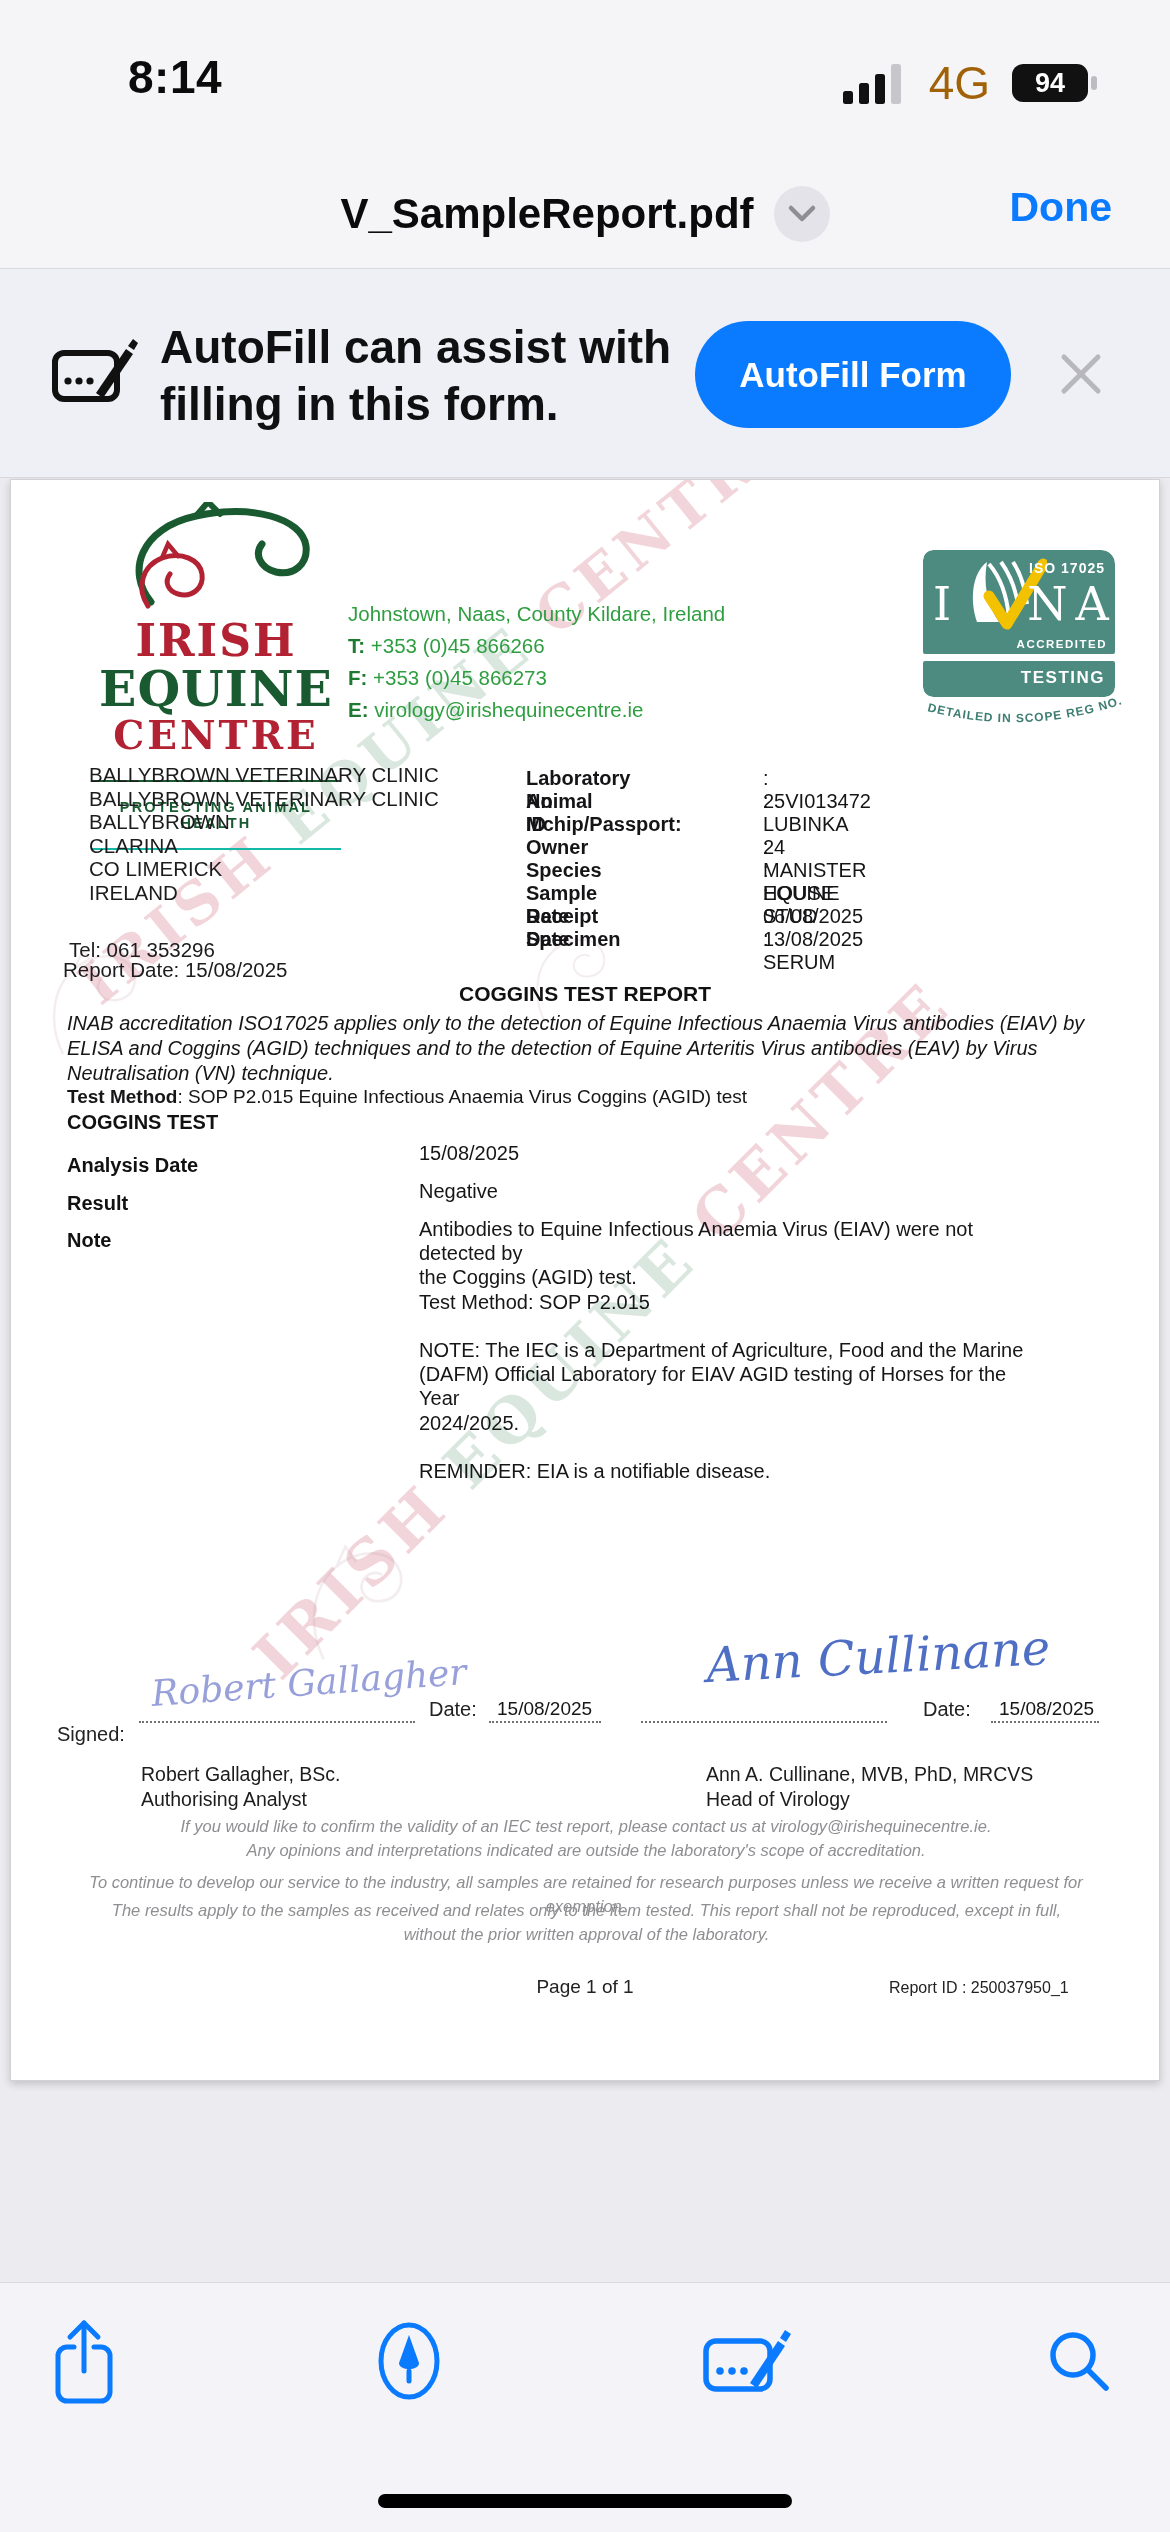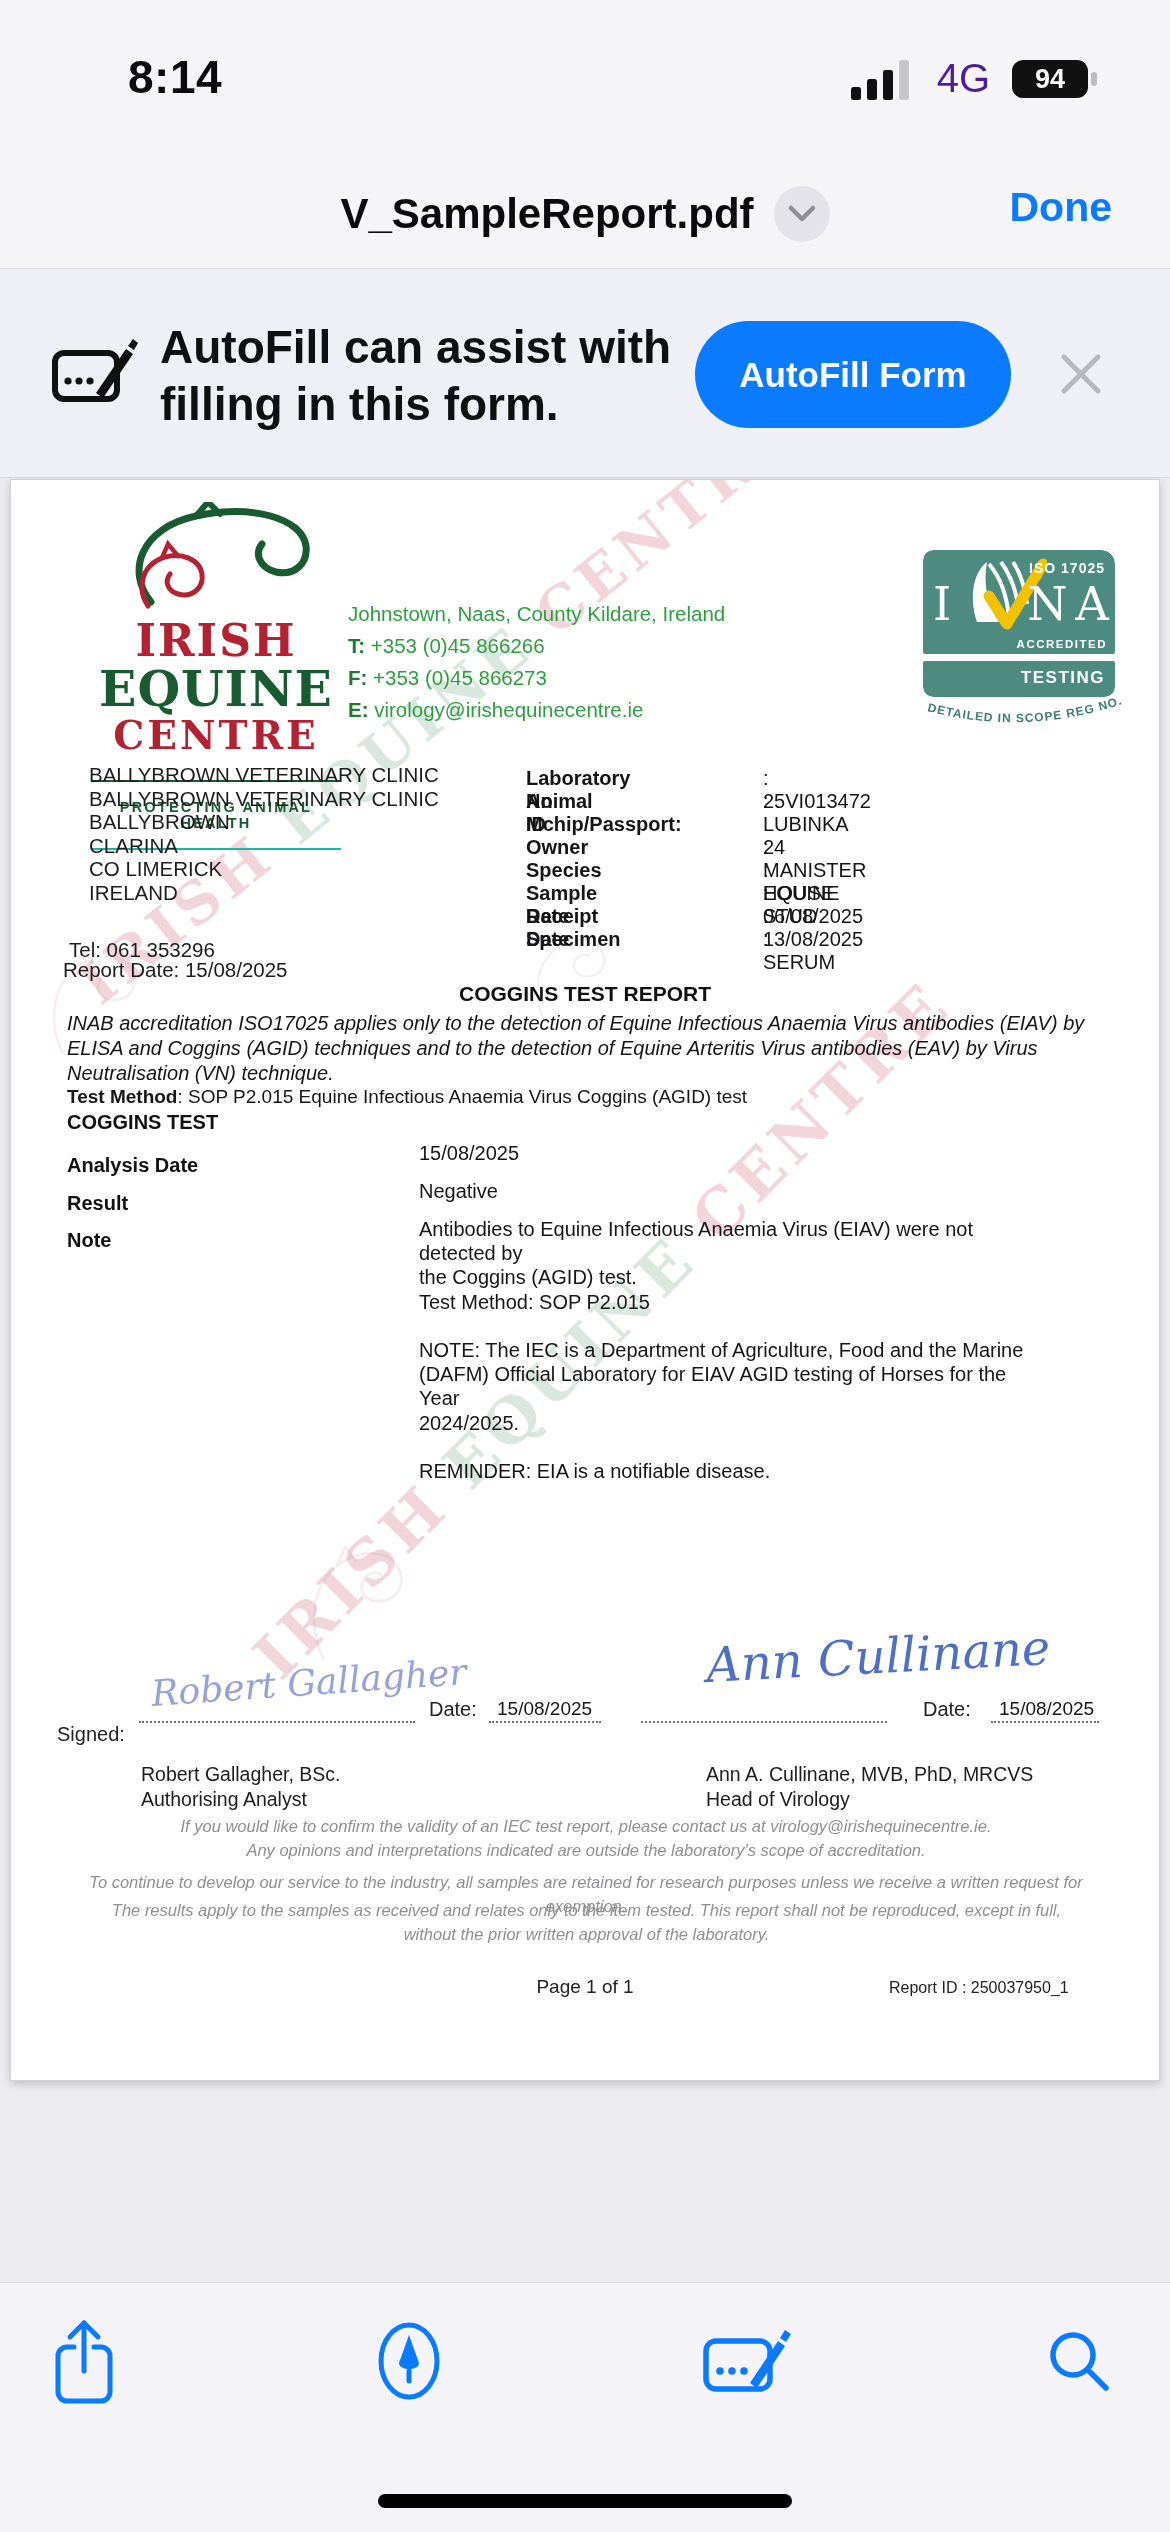--- a/index.html
+++ b/index.html
@@ -3,21 +3,21 @@
 <meta charset="utf-8">
 <style>
   * { margin:0; padding:0; box-sizing:border-box; }
   html,body { width:1170px; height:2532px; }
   body { font-family:"Liberation Sans", sans-serif; background:#ebebf0; position:relative; overflow:hidden; }
 
   
   #header { position:absolute; top:0; left:0; width:1170px; height:269px; background:#f5f5f8; border-bottom:1px solid #d9d9de; z-index:30; }
   #time { position:absolute; left:128px; top:50px; font-size:46px; font-weight:700; color:#0b0b0c; letter-spacing:.5px; }
   #status-right { position:absolute; right:72px; top:56px; display:flex; align-items:center; gap:22px; }
-  #network { font-size:40px; color:#4c1d95;text-align:right; }
+  #network { font-size:46px; color:#a16207;text-align:right; }
   #titlebar { position:absolute; top:160px; left:0; width:100%; height:108px; }
   #title-group { position:absolute; left:0; right:0; top:0; height:100%; display:flex; align-items:center; justify-content:center; gap:20px; }
   #doc-title { font-size:42px; font-weight:700; color:#0b0b0c; }
   .chev-circle { width:56px; height:56px; border-radius:50%; background:#e3e3e9; display:flex; align-items:center; justify-content:center; }
   #done-btn { position:absolute; right:58px; top:24px; font-size:41px; font-weight:600; color:#0a7aff; }
 
   
   #banner { position:absolute; top:269px; left:0; width:1170px; height:209px; background:#eef0f5; border-bottom:1px solid #d7d7dc; z-index:29; }
   #banner-icon { position:absolute; left:52px; top:62px; }
   #banner-text { position:absolute; left:160px; top:50px; font-size:46px; line-height:57px; font-weight:600; color:#101012; }

